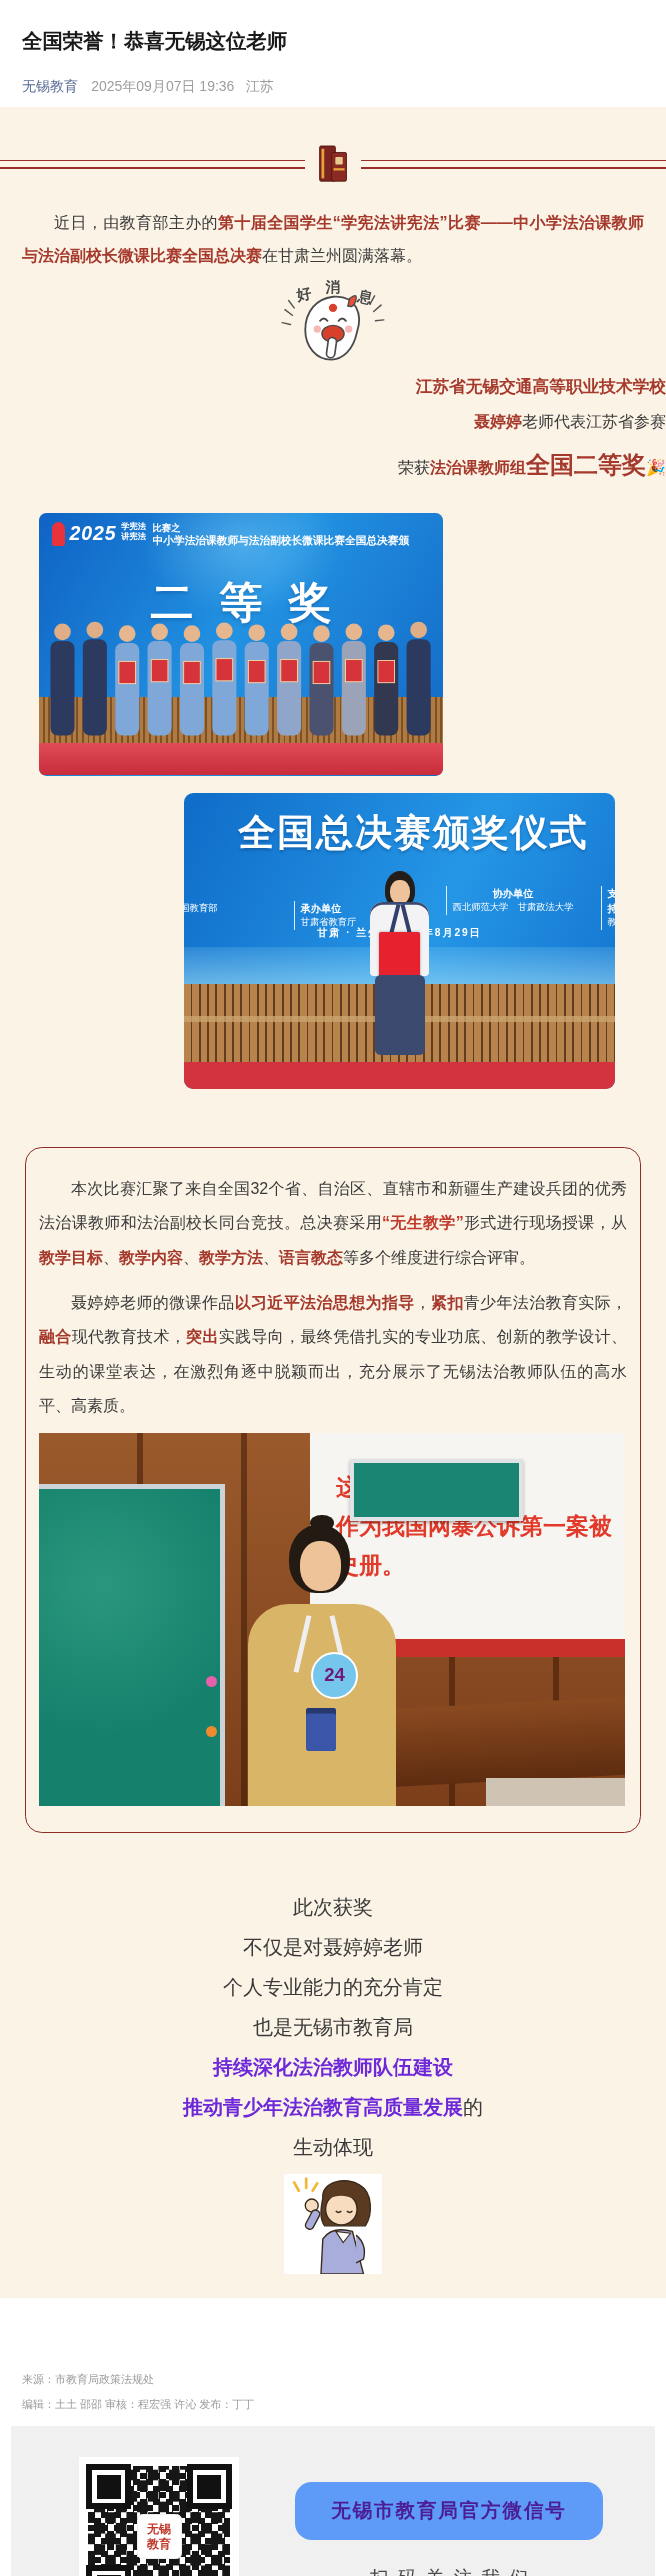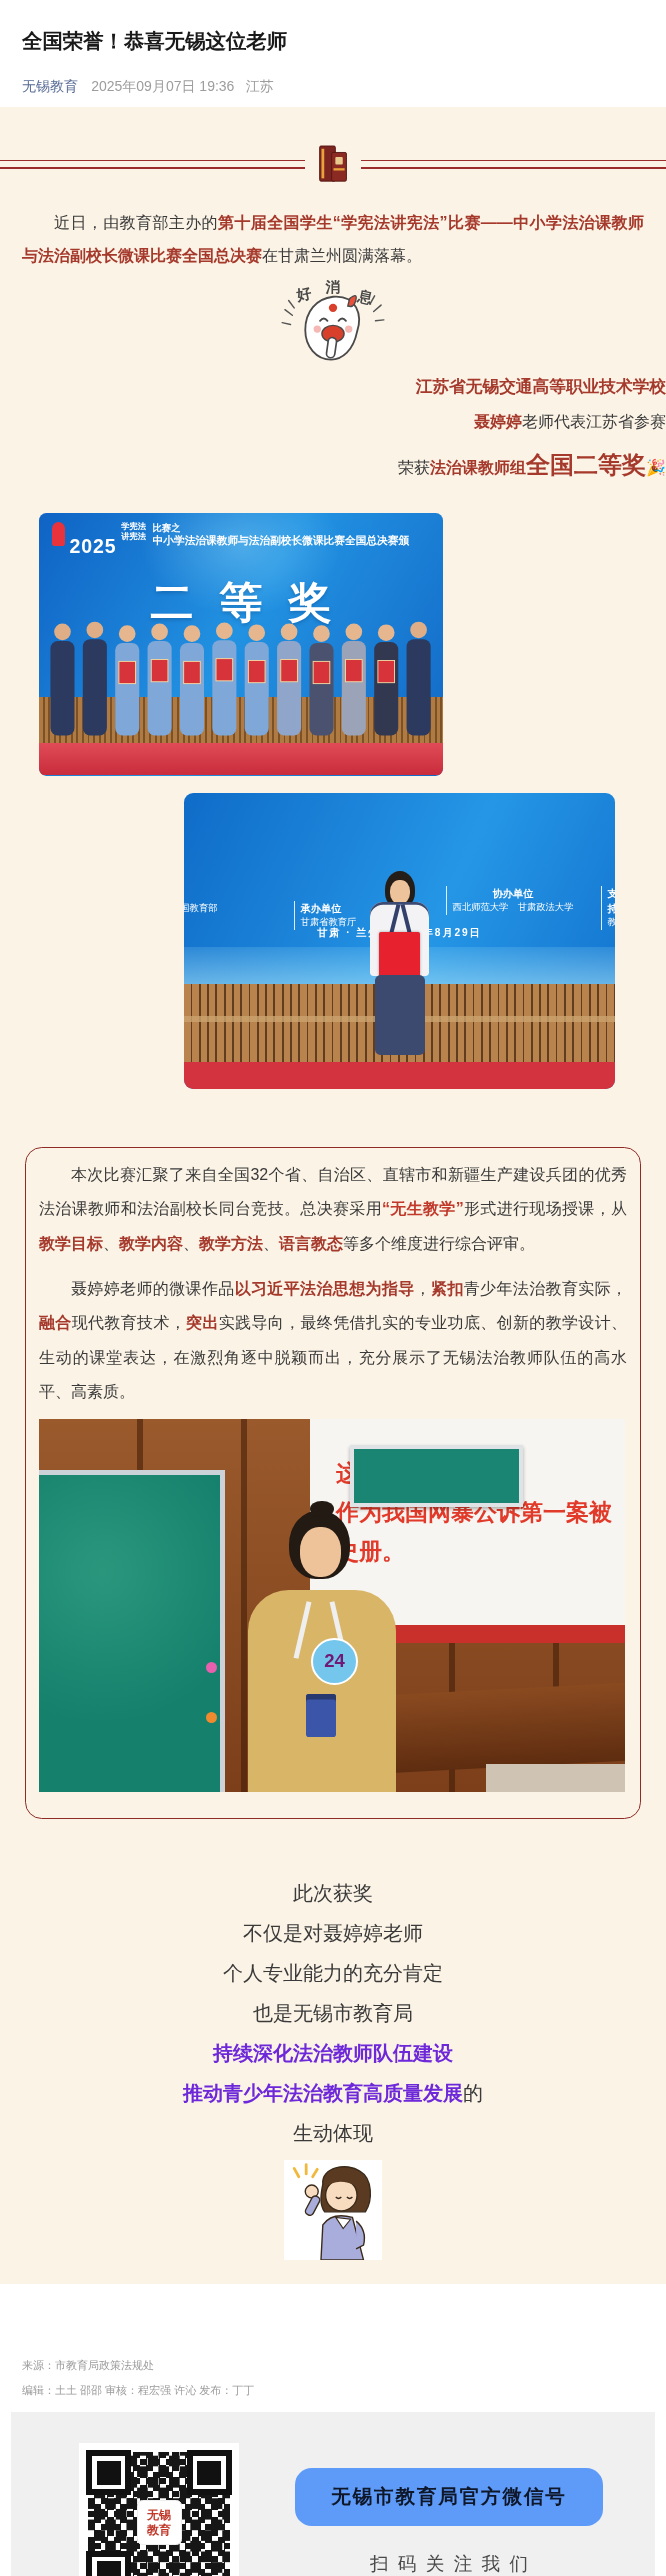--- a/index.html
+++ b/index.html
@@ -27,21 +27,21 @@
 
   .announce{text-align:right;font-size:16px;line-height:2.15;color:#3a3a3a;}
   .an1{color:#a5392c;font-weight:700;font-size:16.7px;}
   .award-big{color:#a5392c;font-weight:700;font-size:24px;}
 
   
   .photo1{position:relative;margin:22px 0 0 39px;width:404px;height:263px;border-radius:7.4px;overflow:hidden;background:linear-gradient(120deg,#0f63c4 0%,#2292e2 48%,#1268c6 100%);}
   .p1-glow{position:absolute;left:25%;top:-37px;width:50%;height:139px;background:radial-gradient(ellipse at center,rgba(160,230,255,.35),transparent 70%);}
   .p1-head{position:absolute;top:9.3px;left:13px;right:5.6px;display:flex;align-items:flex-start;color:#fff;}
   .p1-mascot{width:13px;height:24px;background:#e8333c;border-radius:6.5px 6.5px 2.8px 2.8px;margin-right:4.6px;flex:0 0 auto;}
-  .p1-year{font-size:19.5px;font-weight:700;letter-spacing:0.9px;margin-right:4.6px;margin-top:13px;}
+  .p1-year{font-size:19.5px;font-weight:700;font-style:italic;letter-spacing:0.9px;margin-right:4.6px;}
   .p1-logo{font-size:8.3px;font-weight:700;line-height:1.15;margin-right:6.5px;text-align:center;}
   .p1-hr{flex:1;overflow:hidden;}
   .p1-small{font-size:9.3px;font-weight:700;line-height:1.3;}
   .p1-line{font-size:10.7px;font-weight:700;white-space:nowrap;line-height:1.3;}
   .p1-award{position:absolute;top:61px;left:0;right:0;text-align:center;color:#fff;font-size:43px;font-weight:700;letter-spacing:26px;text-indent:26px;text-shadow:0 1.9px 3.7px rgba(0,40,90,.25);}
   .p1-wood{position:absolute;left:0;right:0;top:184px;height:46px;background:repeating-linear-gradient(90deg,#b07b42 0 3.7px,#7d5126 3.7px 5.6px);}
   .p1-carpet{position:absolute;left:0;right:0;top:230px;height:32px;background:linear-gradient(#e04b57,#c92c3c);}
   .p1-people{position:absolute;left:7.4px;top:104px;width:390px;height:148px;}
 
   
@@ -58,21 +58,21 @@
   .p2-carpet{position:absolute;left:0;right:0;top:269px;height:27px;background:#d2333e;}
   .p2-hair{position:absolute;left:201px;top:78px;width:30px;height:37px;background:#241d18;border-radius:50% 50% 42% 42%;}
   .p2-face{position:absolute;left:206px;top:87px;width:20.4px;height:24px;background:#edc39c;border-radius:46%;}
   .p2-shirt{position:absolute;left:186px;top:109px;width:59px;height:74px;background:#f3f3f5;border-radius:13px 13px 3.7px 3.7px;box-shadow:inset 0 2.8px 0 #3b4a72;}
   .p2-lan1,.p2-lan2{position:absolute;top:111px;width:3.7px;height:37px;background:#32406b;}
   .p2-lan1{left:208px;transform:rotate(14deg);} .p2-lan2{left:221px;transform:rotate(-14deg);}
   .p2-folder{position:absolute;left:195px;top:139px;width:41px;height:58px;background:#e8212e;border-radius:1.9px;box-shadow:0 0.9px 2.8px rgba(0,0,0,.35);}
   .p2-pants{position:absolute;left:191px;top:182px;width:50px;height:80px;background:#3c4a70;border-radius:5.6px;}
 
   
-  .redbox{margin:58px 25px 0;border:1.9px solid #8f2b26;border-radius:16.7px;padding:10px 13px 26px;}
+  .redbox{margin:58px 25px 0;border:1.9px solid #8f2b26;border-radius:16.7px;padding:24px 13px 26px;}
   .boxp{margin:0;font-size:16px;line-height:2.15;text-align:justify;text-indent:2em;color:#3a3a3a;}
   .boxp + .boxp{margin-top:11px;}
 
   
   .photo3{position:relative;margin-top:9.3px;width:586px;height:373px;overflow:hidden;background:linear-gradient(#9a5a2c,#7c3f1a);}
   .p3-panels{position:absolute;inset:0;background:repeating-linear-gradient(90deg,rgba(0,0,0,0) 0 98px,rgba(60,25,5,.55) 98px 104px);}
   .p3-screen{position:absolute;left:271px;top:0;width:315px;height:206px;background:#f7f5f1;}
   .p3-rline{position:absolute;left:26px;color:#e13a2a;font-weight:700;font-size:23px;white-space:nowrap;}
   .p3-redstrip{position:absolute;left:271px;top:206px;width:315px;height:18.6px;background:#c9302c;}
   .p3-sboard{position:absolute;left:311px;top:26px;width:165px;height:54px;background:#1b8573;border:4.6px solid #dfe3e6;box-shadow:0 1.9px 3.7px rgba(0,0,0,.3);}
@@ -100,21 +100,21 @@
   .follow-box{position:relative;margin:9.3px 11px 0;width:644px;height:224px;background:#f0f0f0;}
   .qr-card{position:absolute;left:68px;top:31px;width:160px;height:160px;background:#fff;}
   .qr-noise{position:absolute;inset:9.3px;background:
       repeating-conic-gradient(#161616 0 25%,transparent 0 50%) 0 0/13px 13px,
       repeating-conic-gradient(#161616 0 25%,transparent 0 50%) 6.5px 3.7px/21.3px 21.3px,#fff;}
   .finder{position:absolute;width:33px;height:33px;background:#fff;border:6.5px solid #111;box-shadow:inset 0 0 0 4.6px #fff;}
   .finder::after{content:"";position:absolute;inset:4.6px;background:#111;}
   .f-tl{left:7.4px;top:7.4px;} .f-tr{right:7.4px;top:7.4px;} .f-bl{left:7.4px;bottom:7.4px;}
   .qr-logo{position:absolute;inset:0;margin:auto;width:43px;height:43px;background:#fff;border-radius:5.6px;border:0.9px solid #eee;color:#c0392b;font-weight:700;font-size:12px;line-height:1.25;display:flex;align-items:center;justify-content:center;font-family:"Liberation Serif",serif;}
   .qr-logo span{display:block;width:2em;text-align:center;}
-  .pill{position:absolute;left:284px;top:56px;width:308px;height:58px;background:#5e9bf8;border-radius:16.7px;color:#0f172a;font-size:19.5px;font-weight:700;letter-spacing:1.9px;display:flex;align-items:center;justify-content:center;font-family:"Liberation Serif",serif;}
+  .pill{position:absolute;left:284px;top:56px;width:308px;height:58px;background:#5e9bf8;border-radius:16.7px;color:#4c1d95;font-size:19.5px;font-weight:700;letter-spacing:1.9px;display:flex;align-items:center;justify-content:center;font-family:"Liberation Serif",serif;}
   .scan{position:absolute;left:284px;top:139px;width:308px;text-align:center;font-size:18.6px;color:#4a4a4a;letter-spacing:9.3px;text-indent:9.3px;}
   .notch{position:absolute;bottom:0;left:292px;width:52px;height:26px;background:#fff;border-radius:52px 52px 0 0;}
 </style>
 </head>
 <body>
 
 <div class="article">
 
   <h1 class="title">全国荣誉！恭喜无锡这位老师</h1>
 
@@ -236,20 +236,21 @@
             <rect x="-9" y="47" width="18" height="24" fill="#d7333b" stroke="#f3d9a0"></rect>
           </g>
         <g transform="translate(402,0)">
             <circle cx="0" cy="14" r="9" fill="#dfae87"></circle>
             <rect x="-13" y="24" width="26" height="104" rx="8" fill="#2b3a5e"></rect>
           </g>
       </svg>
     </div>
 
     <div class="photo2">
+      <div class="p2-title">全国总决赛颁奖仪式</div>
       <div class="p2-leftclip">国教育部</div>
       <div class="p2-org" style="left:110px;top:108px;">
         <div class="lab">承办单位</div>
         <div class="val">甘肃省教育厅</div>
       </div>
       <div class="p2-org" style="left:262px;top:93px;text-align:center;">
         <div class="lab">协办单位</div>
         <div class="val">西北师范大学　甘肃政法大学</div>
       </div>
       <div class="p2-org" style="left:417px;top:93px;">

